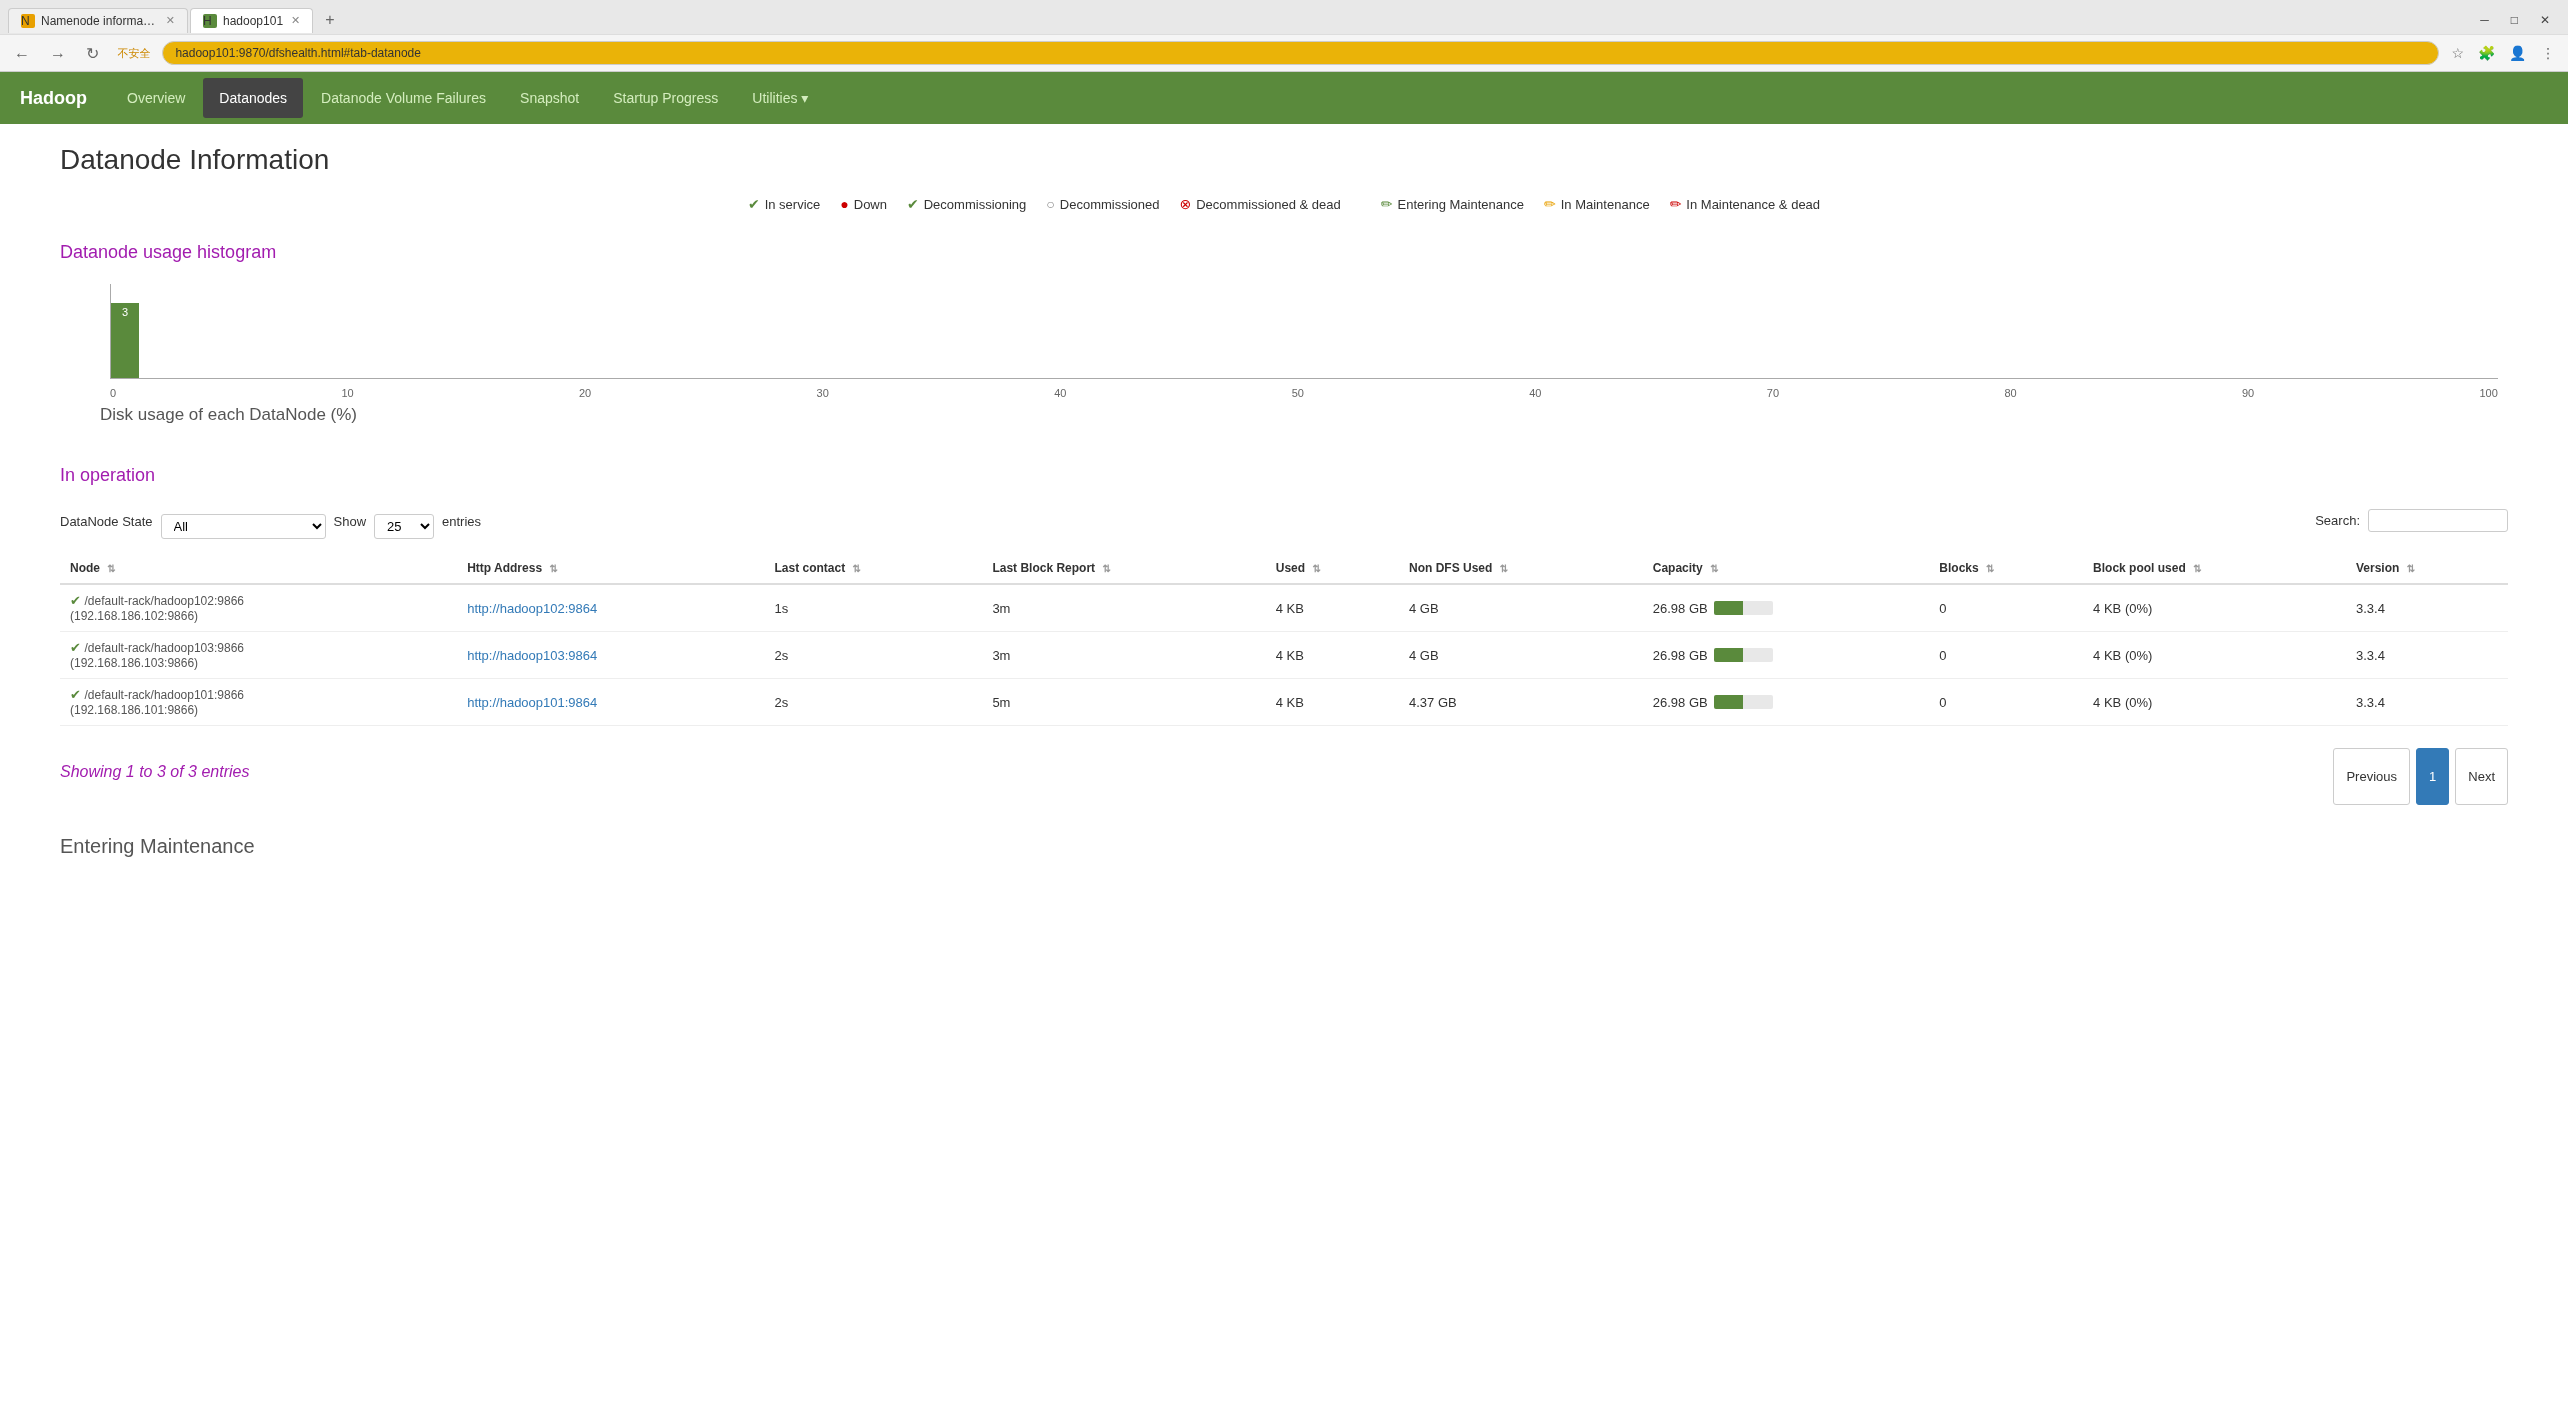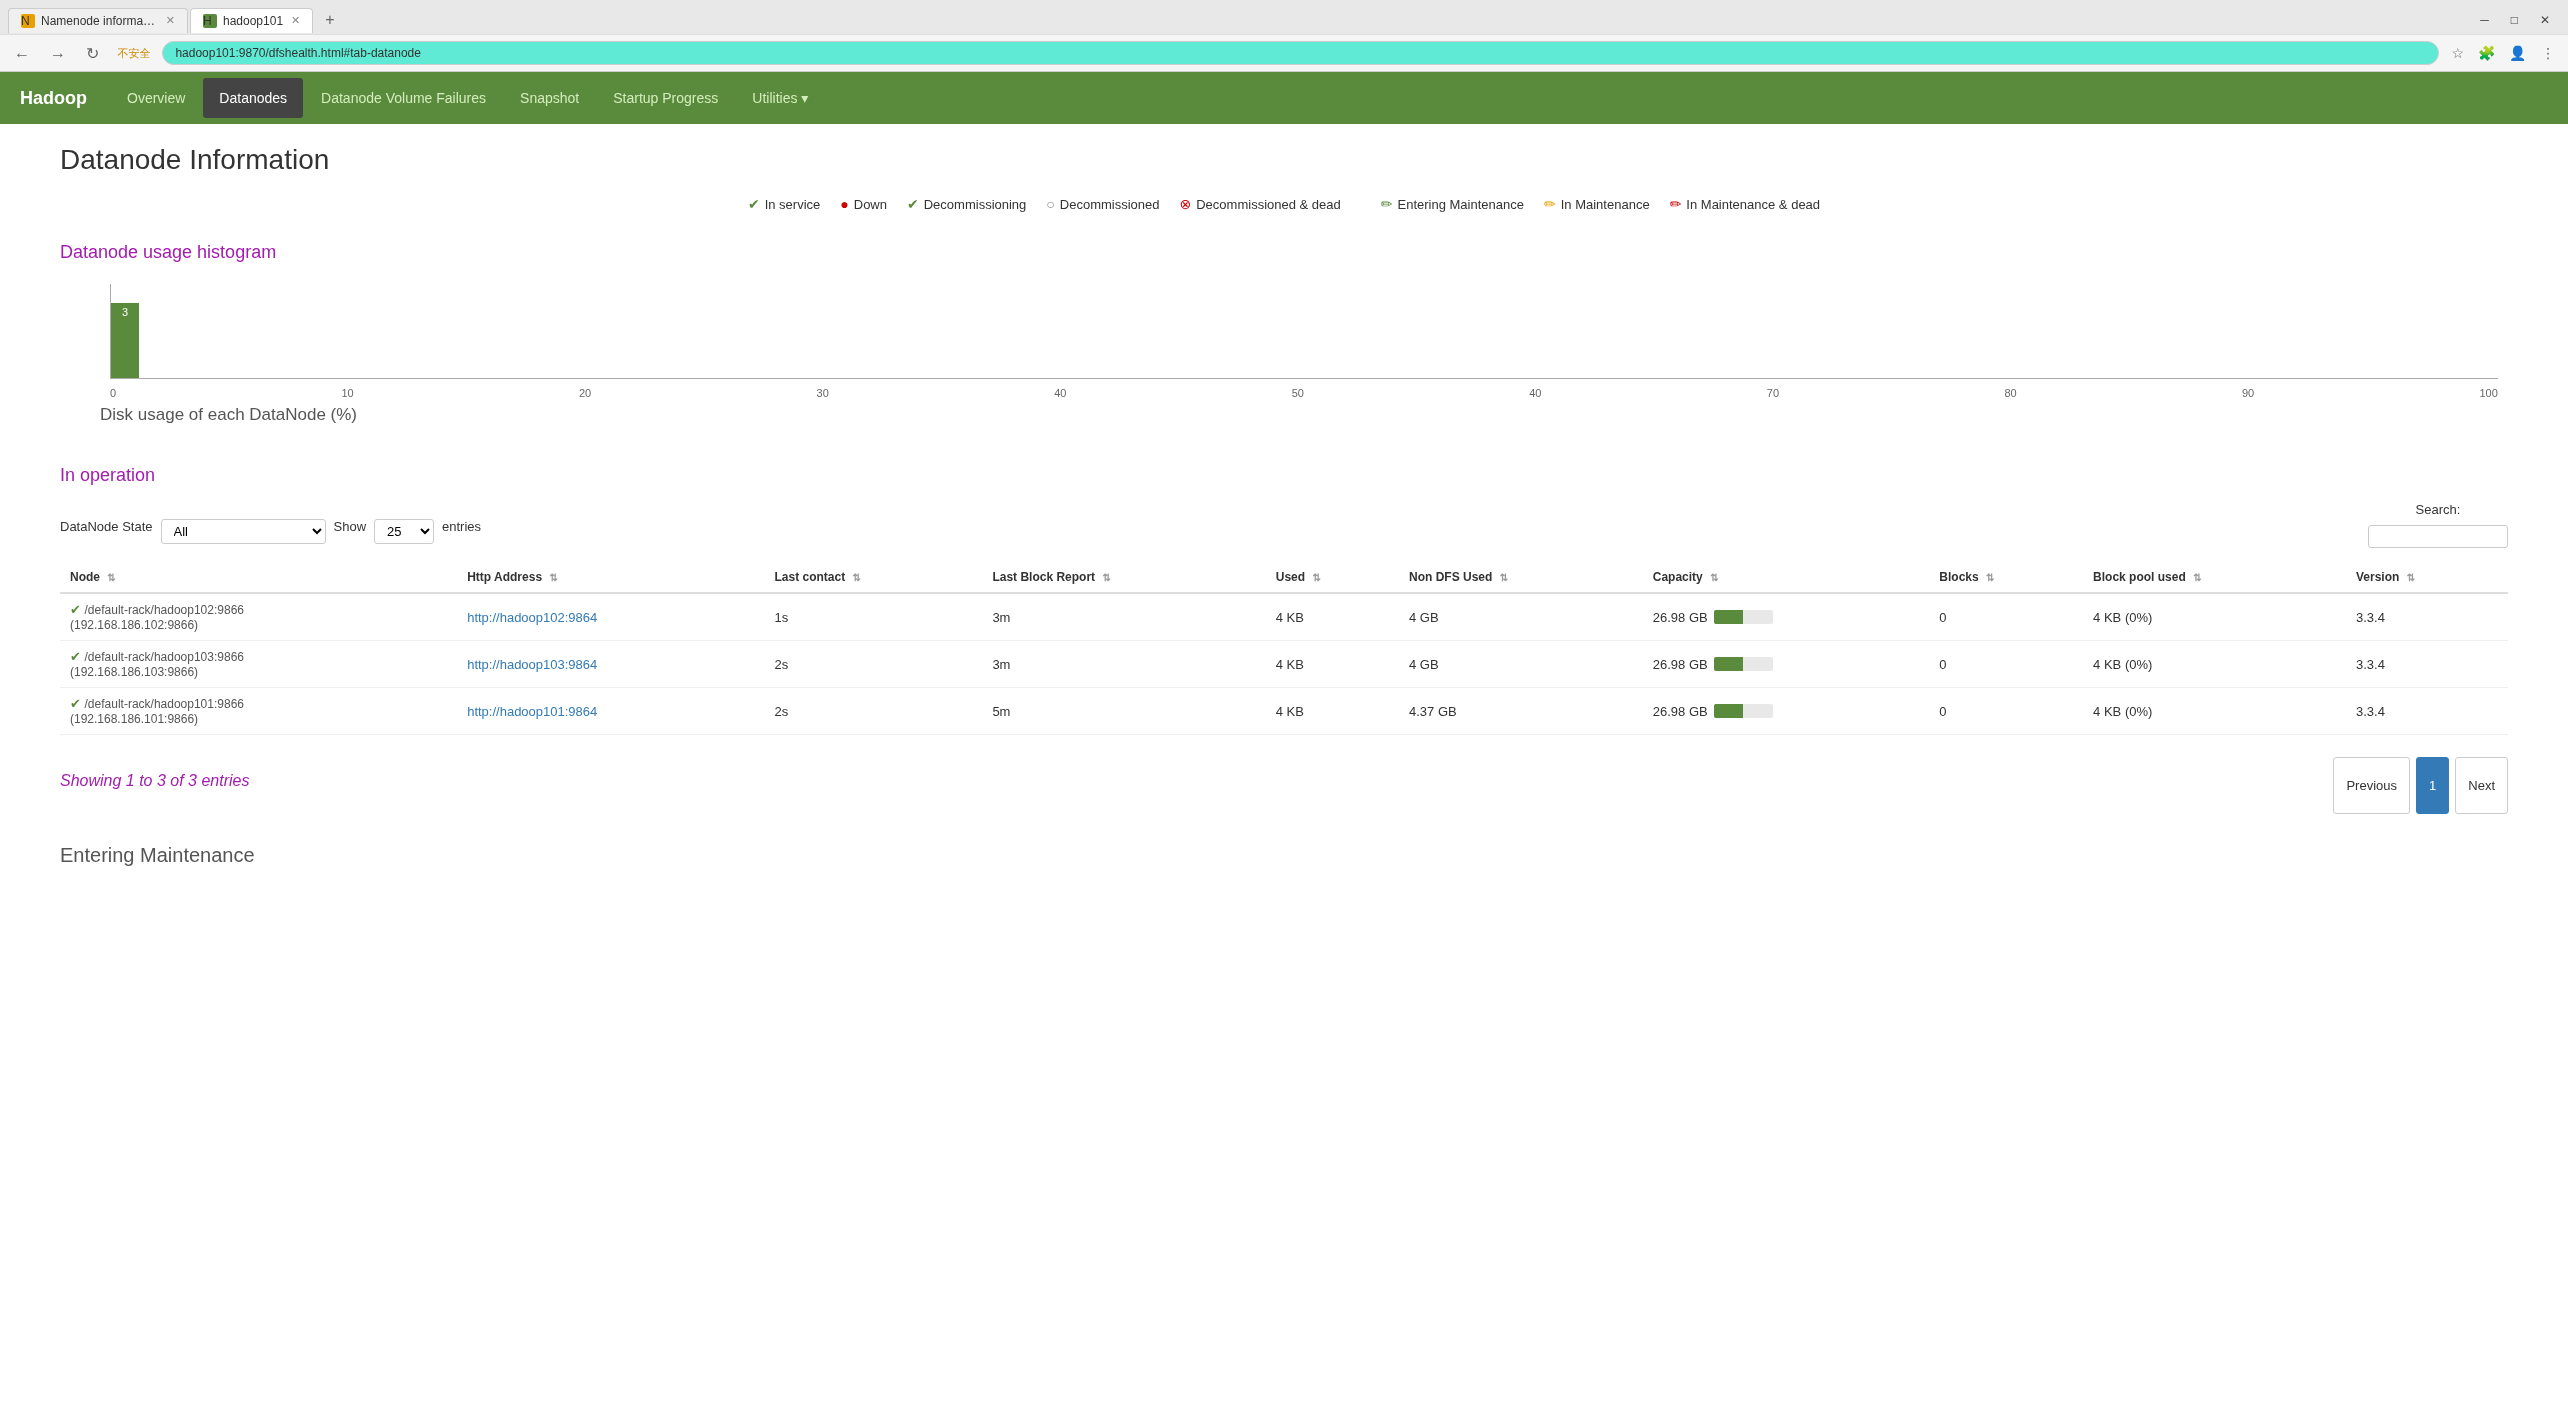--- a/index.html
+++ b/index.html
@@ -9,21 +9,21 @@
     .browser-chrome { background: #f0f0f0; border-bottom: 1px solid #ccc; }
     .tab-bar { display: flex; align-items: center; padding: 6px 8px 0; background: #e8e8e8; }
     .tab { display: flex; align-items: center; background: #f0f0f0; border: 1px solid #ccc; border-bottom: none; padding: 5px 12px; font-size: 12px; border-radius: 4px 4px 0 0; margin-right: 2px; cursor: pointer; max-width: 180px; }
     .tab.active { background: #fff; }
     .tab .tab-favicon { width: 14px; height: 14px; margin-right: 6px; background: #4a90d9; border-radius: 2px; display: inline-block; }
     .tab .tab-label { flex: 1; overflow: hidden; text-overflow: ellipsis; white-space: nowrap; }
     .tab .tab-close { margin-left: 8px; color: #888; font-size: 11px; cursor: pointer; }
     .tab-new { background: none; border: none; padding: 5px 10px; cursor: pointer; font-size: 16px; color: #666; }
     .address-bar { display: flex; align-items: center; padding: 6px 8px; background: #f5f5f5; border-top: 1px solid #ddd; gap: 8px; }
     .nav-btn { background: none; border: none; font-size: 16px; cursor: pointer; color: #666; padding: 2px 6px; border-radius: 3px; }
-    .url-bar { flex: 1; border: 1px solid #ccc; border-radius: 12px; padding: 4px 12px; font-size: 12px; background: #5eead4; color: #333; }
+    .url-bar { flex: 1; border: 1px solid #ccc; border-radius: 12px; padding: 4px 12px; font-size: 12px; background: #eab308; color: #333; }
     .browser-actions { display: flex; gap: 4px; }
     .browser-action-btn { background: none; border: none; font-size: 14px; cursor: pointer; color: #666; padding: 3px 5px; }
 
     
     .app-nav { background: #5a8a3c; display: flex; align-items: center; padding: 0 20px; height: 52px; }
     .app-nav .brand { color: #fff; font-weight: bold; font-size: 18px; margin-right: 24px; }
     .nav-items { display: flex; gap: 2px; }
     .nav-item { color: #d4edbe; padding: 12px 16px; cursor: pointer; font-size: 14px; text-decoration: none; border-radius: 3px; }
     .nav-item.active { background: #444; color: #fff; }
     .nav-item.dropdown::after { content: ' ▾'; }
@@ -39,21 +39,21 @@
 
     
     .section-title { font-size: 18px; font-weight: normal; color: #a21caf; margin-bottom: 16px; }
     .histogram-container { margin-bottom: 40px; position: relative; }
     .x-label { font-size: 17px; color: #555; margin-top: 6px; padding-left: 40px; }
 
     
     .operation-section { margin-bottom: 30px; }
     .section-controls { display: flex; align-items: center; gap: 16px; margin-bottom: 14px; flex-wrap: wrap; }
     .controls-left { display: flex; align-items: flex-start; gap: 8px; margin-top: 12px; }
-    .controls-right { margin-left: auto; display: flex; align-items: center; gap: 8px; flex-direction: column; }
+    .controls-right { margin-left: auto; display: flex; align-items: center; gap: 8px; }
     label { font-size: 13px; }
     select { border: 1px solid #ccc; padding: 3px 8px; border-radius: 3px; font-size: 13px; background: #fff; cursor: pointer; }
     .search-input { border: 1px solid #ccc; padding: 3px 8px; border-radius: 3px; font-size: 13px; width: 140px; }
 
     
     table { width: 100%; border-collapse: collapse; font-size: 13px; }
     th { border-bottom: 2px solid #ddd; padding: 8px 10px; text-align: left; font-weight: bold; color: #333; font-size: 12px; vertical-align: bottom; cursor: pointer; white-space: nowrap; }
     th .sort-icon { color: #999; font-size: 10px; display: inline-block; vertical-align: middle; margin-left: 4px; }
     td { padding: 8px 10px; border-bottom: 1px solid #eee; vertical-align: middle; font-size: 13px; }
     .link { color: #337ab7; text-decoration: none; cursor: pointer; }

